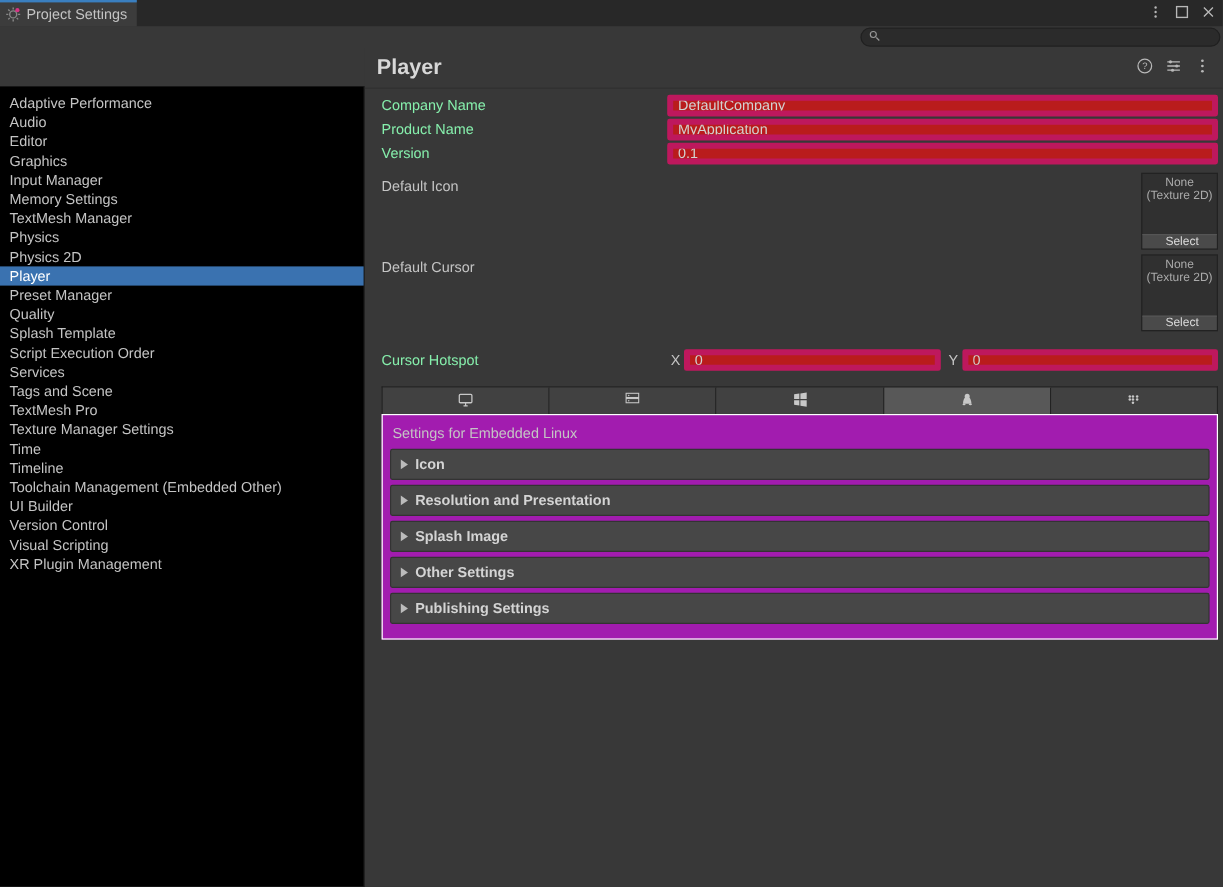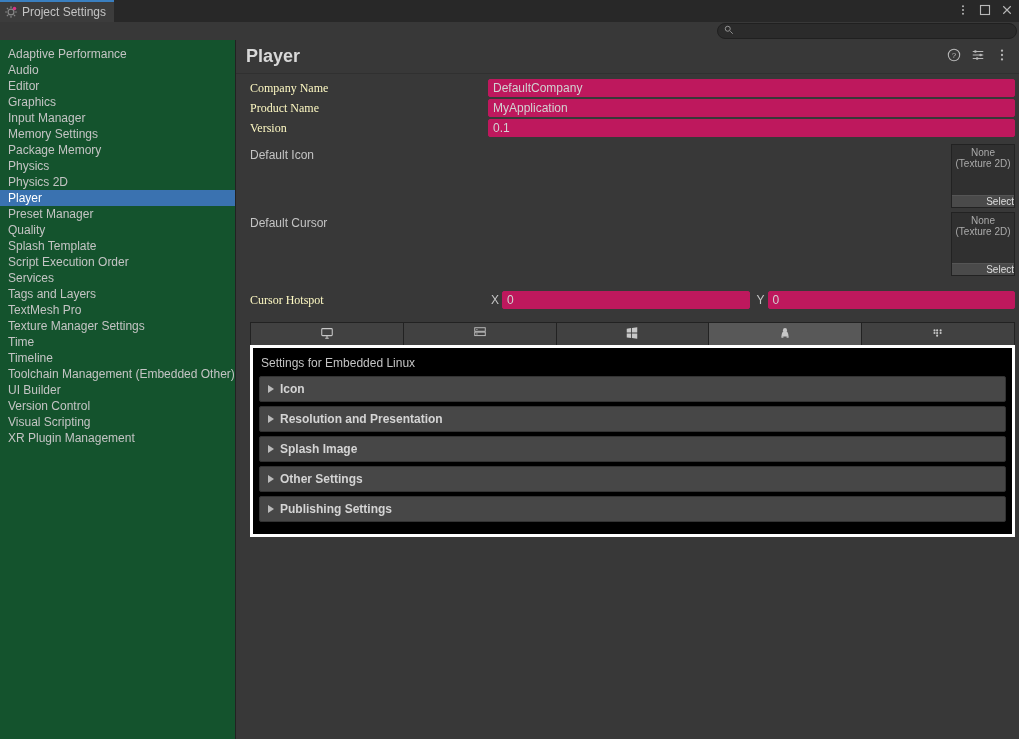--- a/index.html
+++ b/index.html
@@ -51,24 +51,25 @@
     border-radius: 8px;
     display: flex; align-items: center;
     padding-left: 6px;
     color: #999;
   }
   .content {
     display: flex;
     height: calc(100% - 40px);
   }
   .sidebar {
-    width: 236px;
-    background: #14532d;
+    width: 304px;
+    background: #000000;
     border-right: 1px solid #222;
     padding-top: 6px;
+    margin-top: 32px;
   }
   .sidebar-item {
     padding: 1px 8px;
     line-height: 14px;
     cursor: pointer;
     white-space: nowrap;
   }
   .sidebar-item.selected {
     background: #3a72b0;
     color: #fff;
@@ -96,46 +97,46 @@
   .main-body {
     flex:1;
     overflow:auto;
     padding: 4px 4px 4px 14px;
   }
   .prop-row {
     display:flex;
     align-items:center;
     height:20px;
   }
-  .prop-label { width:238px; color:#fef9c3;font-family:Liberation Serif, serif; }
+  .prop-label { width:238px; color:#86efac; }
   .prop-field {
     flex:1;
     height:18px;
-    background: #be185d;
-    border:1px solid #be185d;
+    background: #b91c1c;
+    border:5px solid #be185d;
     border-radius:2px;
     color:#d2d2d2;
     padding:0 4px;
     font-size:12px;
   }
   .tex-row { display:flex; }
   .tex-label { width:238px; padding-top:4px; }
   .tex-right { margin-left:auto; display:flex; flex-direction:column; align-items:flex-end; }
   .tex-slot {
     width:64px; height:64px;
     background:#303030;
     border:1px solid #222;
     display:flex; flex-direction:column; align-items:center; justify-content:flex-start;
     font-size:10px; color:#aaa; position:relative;
     padding-top:2px;
   }
   .tex-slot .sel {
     position:absolute; bottom:0; right:0; left:0;
     background:#4a4a4a; color:#ddd; font-size:10px;
-    text-align:right; padding:0 0;
+    text-align:right; padding:0 15px;
     border-top:1px solid #555;
     height:12px; line-height:12px;
   }
   .vec-row { display:flex; align-items:center; height:20px; margin-top:14px;}
   .vec-row .x, .vec-row .y { width:14px; text-align:center; color:#c4c4c4;}
   .vec-row .prop-field { width: auto; flex:1; margin-right:4px;}
   .platform-tabs {
     display:flex;
     margin-top:12px;
     border:1px solid #222;
@@ -146,22 +147,22 @@
     flex:1; height:22px;
     border-right:1px solid #222;
     display:flex; align-items:center; justify-content:center;
     background: #414141;
     cursor:pointer;
   }
   .plat-tab:last-child { border-right:none;}
   .plat-tab.selected { background:#585858; }
   .plat-tab svg { width:14px; height:14px; fill:#c8c8c8; }
   .plat-panel {
-    border:3px solid #ffffff;
-    background:#000000;
+    border:1px solid #ffffff;
+    background:#a21caf;
     padding:4px 6px 8px 6px;
     margin-bottom:4px;
   }
   .plat-title { padding:4px 2px 6px 2px; color:#c4c4c4;}
   .foldout {
     background:#474747;
     border:1px solid #333;
     border-radius:2px;
     margin-bottom:4px;
     padding:5px 8px;
@@ -219,30 +220,30 @@
 
 <div class="content">
 
   <div class="sidebar">
     <div class="sidebar-item">Adaptive Performance</div>
     <div class="sidebar-item">Audio</div>
     <div class="sidebar-item">Editor</div>
     <div class="sidebar-item">Graphics</div>
     <div class="sidebar-item">Input Manager</div>
     <div class="sidebar-item">Memory Settings</div>
-    <div class="sidebar-item">Package Memory</div>
+    <div class="sidebar-item">TextMesh Manager</div>
     <div class="sidebar-item">Physics</div>
     <div class="sidebar-item">Physics 2D</div>
     <div class="sidebar-item selected">Player</div>
     <div class="sidebar-item">Preset Manager</div>
     <div class="sidebar-item">Quality</div>
     <div class="sidebar-item">Splash Template</div>
     <div class="sidebar-item">Script Execution Order</div>
     <div class="sidebar-item">Services</div>
-    <div class="sidebar-item">Tags and Layers</div>
+    <div class="sidebar-item">Tags and Scene</div>
     <div class="sidebar-item">TextMesh Pro</div>
     <div class="sidebar-item">Texture Manager Settings</div>
     <div class="sidebar-item">Time</div>
     <div class="sidebar-item">Timeline</div>
     <div class="sidebar-item">Toolchain Management (Embedded Other)</div>
     <div class="sidebar-item">UI Builder</div>
     <div class="sidebar-item">Version Control</div>
     <div class="sidebar-item">Visual Scripting</div>
     <div class="sidebar-item">XR Plugin Management</div>
   </div>

